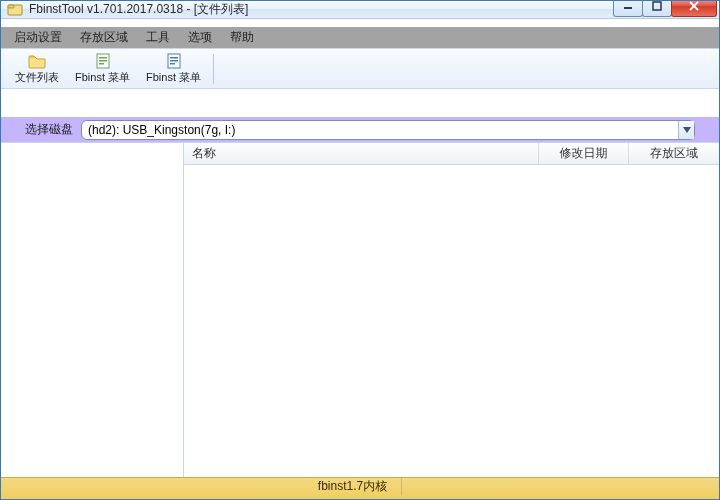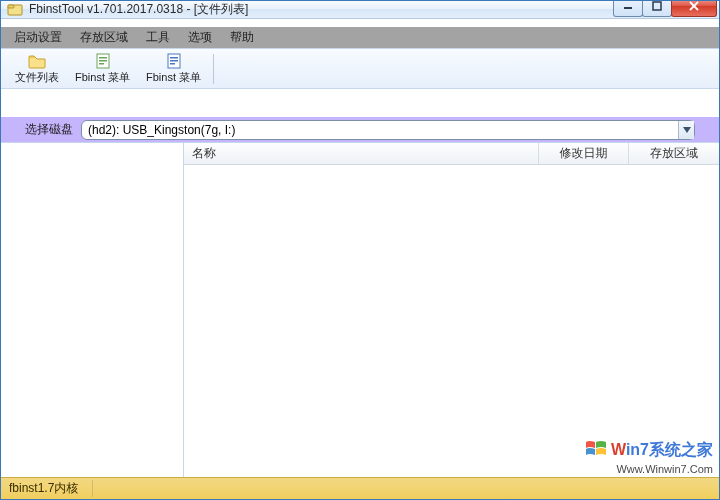--- a/index.html
+++ b/index.html
@@ -73,21 +73,21 @@
   }
   .colh.name { flex: 1; }
   .colh.size { width: 90px; justify-content: flex-end;}
   .colh.date { width: 90px; justify-content: center;}
   .colh.area { width: 90px; justify-content: center; border-right: none;}
   .listbody { flex: 1; background: #fff; }
   
   .statusbar {
     height: 22px; display: flex; align-items: center; gap: 16px;
     background: linear-gradient(to bottom, #f3d884, #f0cf5e);
-    border-top: 1px solid #c9ad3e; padding: 0 8px; color: #3a2e00;
+    border-top: 1px solid #c9ad3e; padding: 0 8px; color: #3a2e00; flex-direction: column;
   }
   .statusbar .cell { border-right: 1px solid rgba(0,0,0,0.12); padding-right: 14px; }
   
   .watermark {
     position: absolute; right: 6px; bottom: 24px;
     text-align: right; color: #2b6bd4; font-weight: bold; opacity: 0.9;
     pointer-events: none;
   }
   .watermark .l1 { font-size: 16px; }
   .watermark .l1 .w { color: #d42c18; }
@@ -189,31 +189,18 @@
     <div class="listpane">
       <div class="listheader">
         <div class="colh name">名称</div>
         <div class="colh date">修改日期</div>
         <div class="colh area">存放区域</div>
       </div>
       <div class="listbody"></div>
     </div>
   </div>
 
-  <div class="watermark">
-    <div class="l1">
-      <span class="wm-logo">
-        <svg width="22" height="20" viewBox="0 0 22 20">
-          <path d="M1 3 Q4 1 10 3 L10 9 Q4 7 1 9 Z" fill="#e43"></path>
-          <path d="M11 3 Q16 1 21 3 L21 9 Q16 7 11 9 Z" fill="#4a3"></path>
-          <path d="M1 10 Q4 8 10 10 L10 16 Q4 14 1 16 Z" fill="#38c"></path>
-          <path d="M11 10 Q16 8 21 10 L21 16 Q16 14 11 16 Z" fill="#fb2"></path>
-        </svg>
-      </span><span class="w">W</span><span>in</span><span class="seven">7</span><span style="color:#2b6bd4">系统之家</span>
-    </div>
-    <div class="l2">Www.Winwin7.Com</div>
-  </div>
 
   <div class="statusbar">
     <span class="cell">fbinst1.7内核</span>
   </div>
 
 </div>
 
 </body></html>

